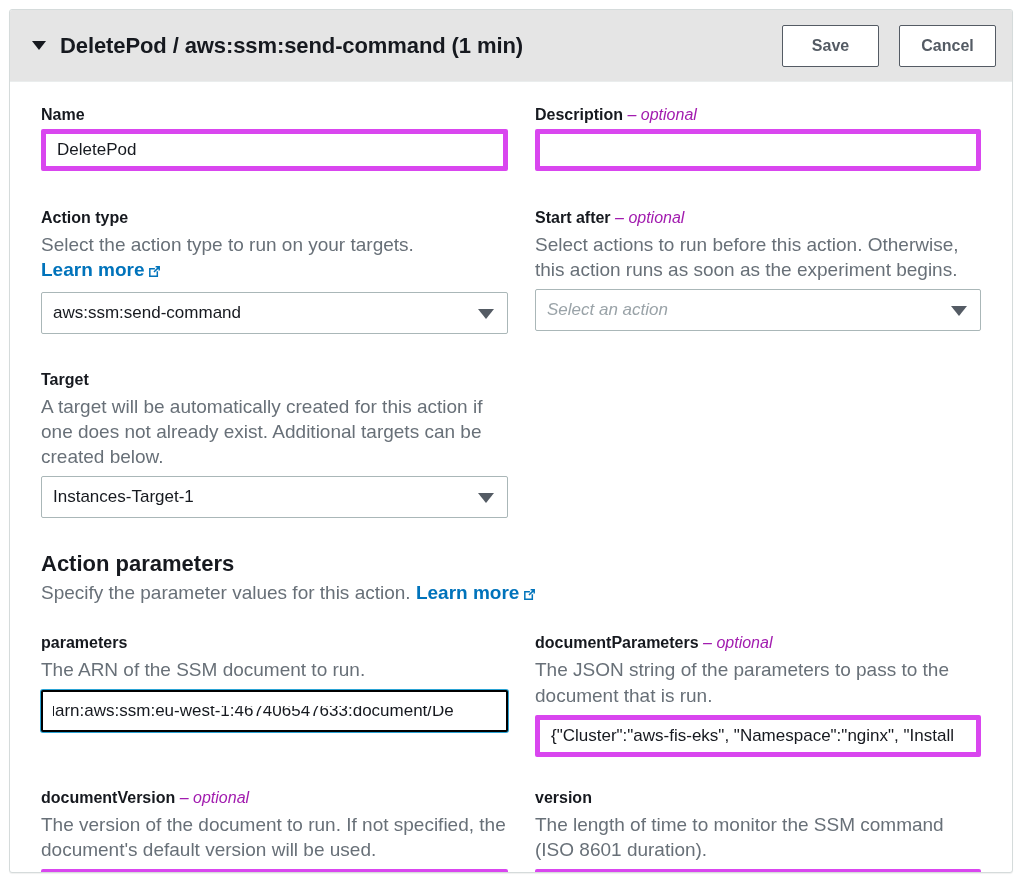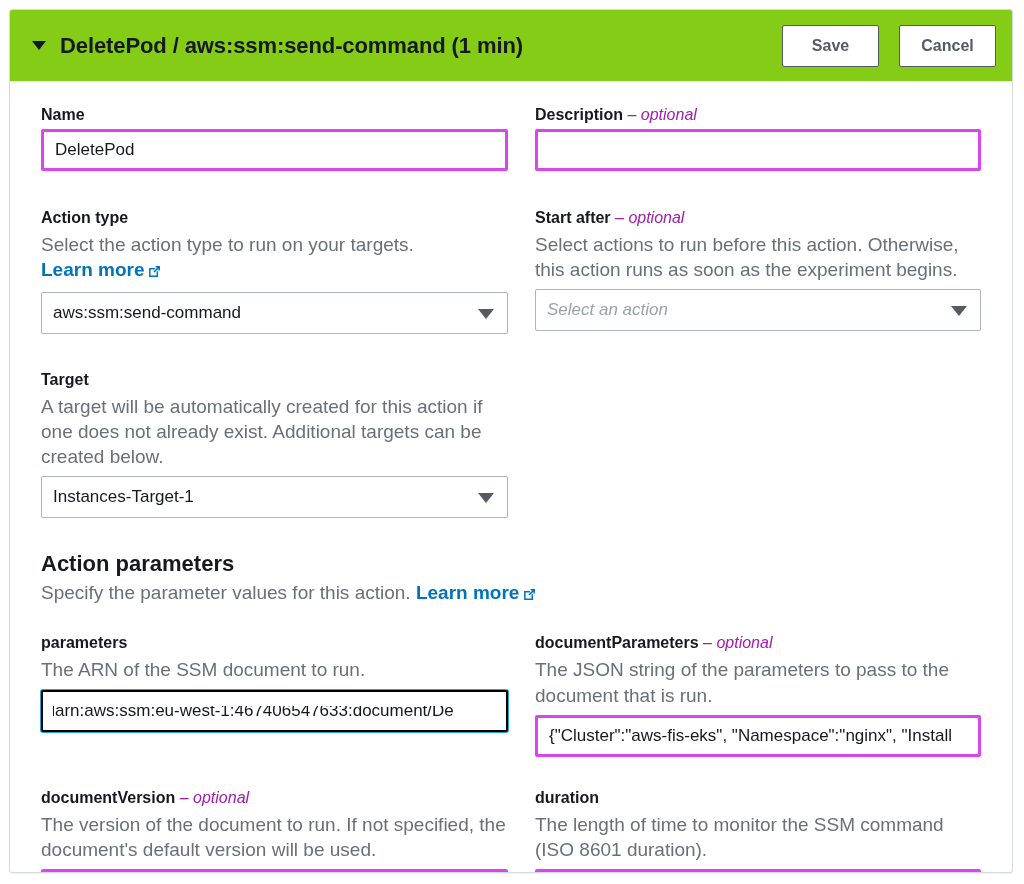--- a/index.html
+++ b/index.html
@@ -26,21 +26,21 @@
     border: 1px solid #d5dbdb;
     border-radius: 3px;
     box-shadow: 0 1px 1px rgba(0,0,0,0.06);
     overflow: hidden;
   }
 
   
   .card-header {
     height: 72px;
     box-sizing: border-box;
-    background: #84cc16;
+    background: #e5e5e5;
     border-bottom: 1px solid #eaeded;
     display: flex;
     align-items: center;
     padding: 0 16px 0 22px;
   }
   .caret {
     width: 0; height: 0;
     border-left: 7px solid transparent;
     border-right: 7px solid transparent;
     border-top: 9px solid #16191f;
@@ -113,21 +113,21 @@
   .ext-icon {
     display: inline-block;
     vertical-align: -3px;
     margin-left: 3px;
   }
 
   .input {
     width: 100%;
     height: 42px;
     box-sizing: border-box;
-    border: 3px solid #d946ef;
+    border: 5px solid #d946ef;
     border-radius: 2px;
     background: #ffffff;
     font-size: 17px;
     font-family: "Liberation Sans", sans-serif;
     color: #16191f;
     padding: 4px 11px;
     outline: none;
   }
   .input::placeholder { color: #aab7b8; }
 
@@ -326,20 +326,20 @@
       <div class="col">
         <div class="label">
           <span>documentVersion</span>
           <span class="opt">– optional</span>
         </div>
         <div class="desc">The version of the document to run. If not specified, the document's default version will be used.</div>
         <input class="input" type="text" value="" style="">
       </div>
 
       <div class="col">
-        <div class="label">duration</div>
+        <div class="label">version</div>
         <div class="desc">The length of time to monitor the SSM command (ISO 8601 duration).</div>
         <input class="input" type="text" value="1" style="">
       </div>
     </div>
 
   </div>
 </div>
 
 </body></html>

